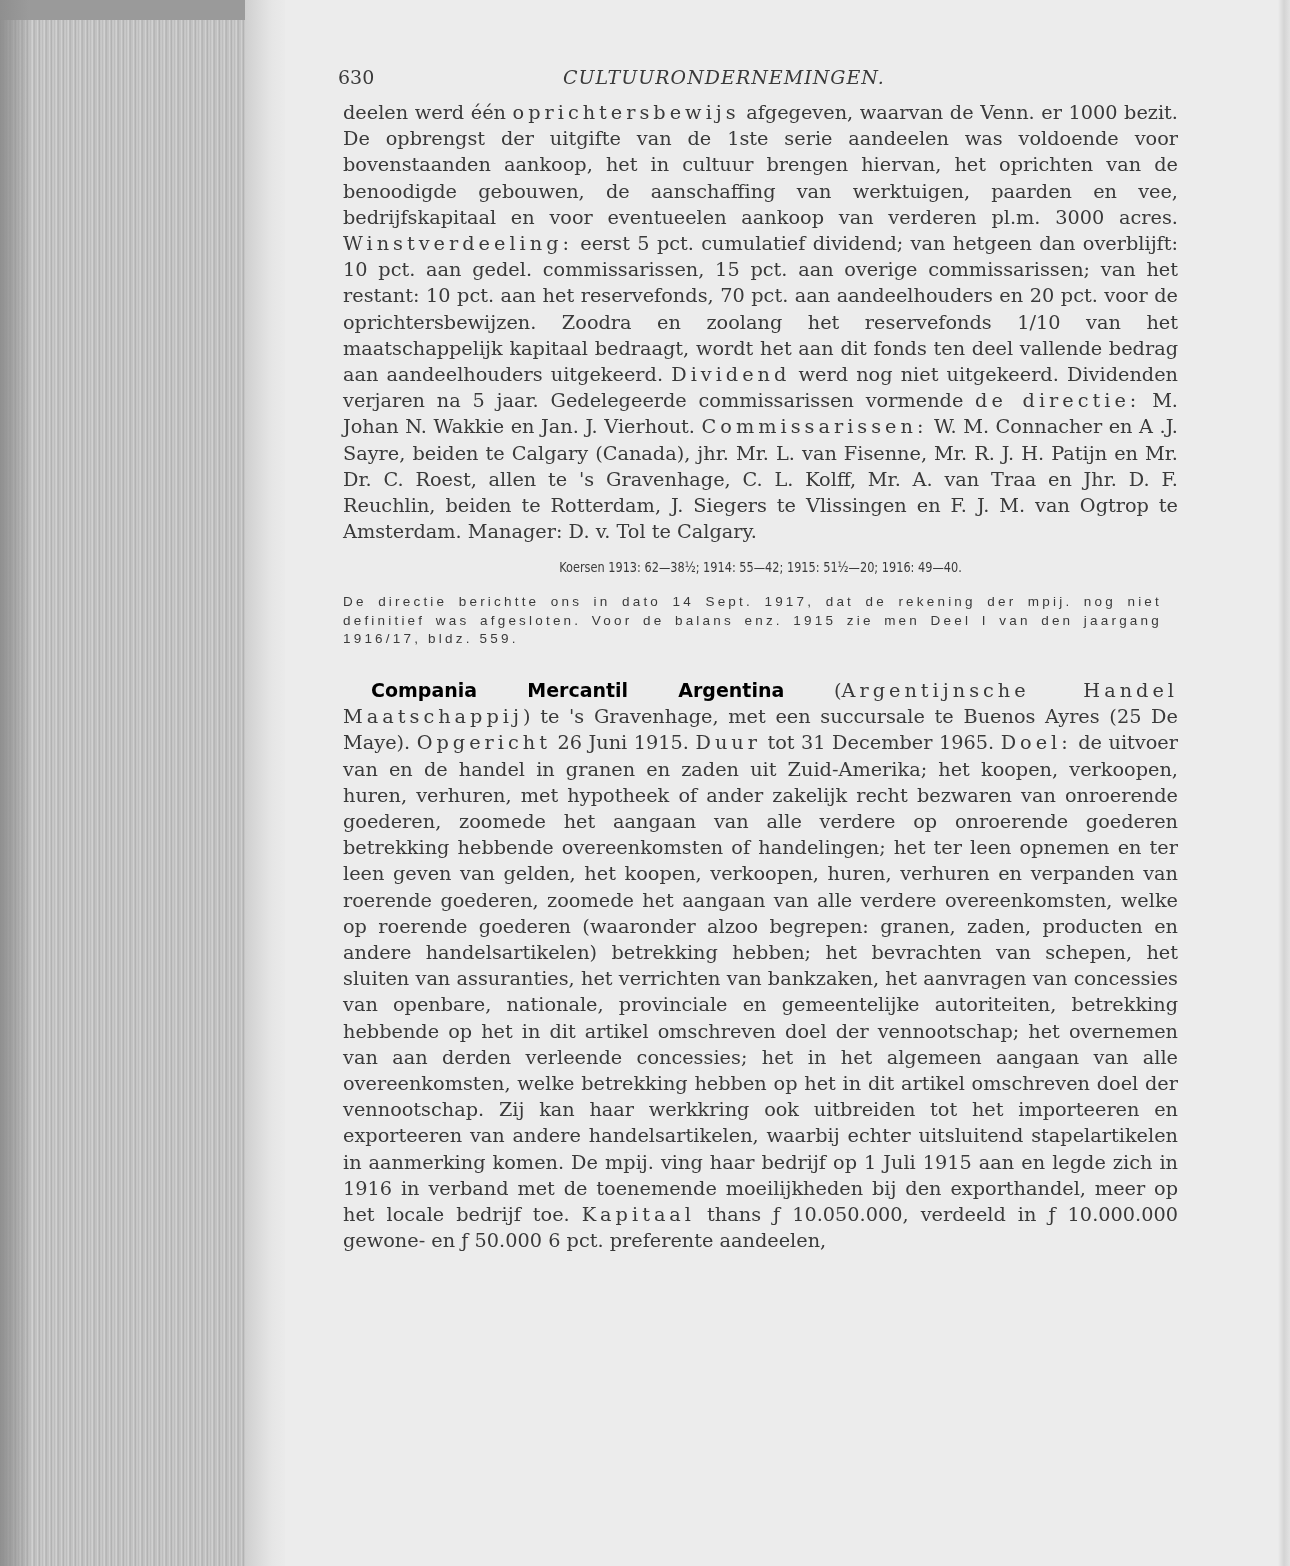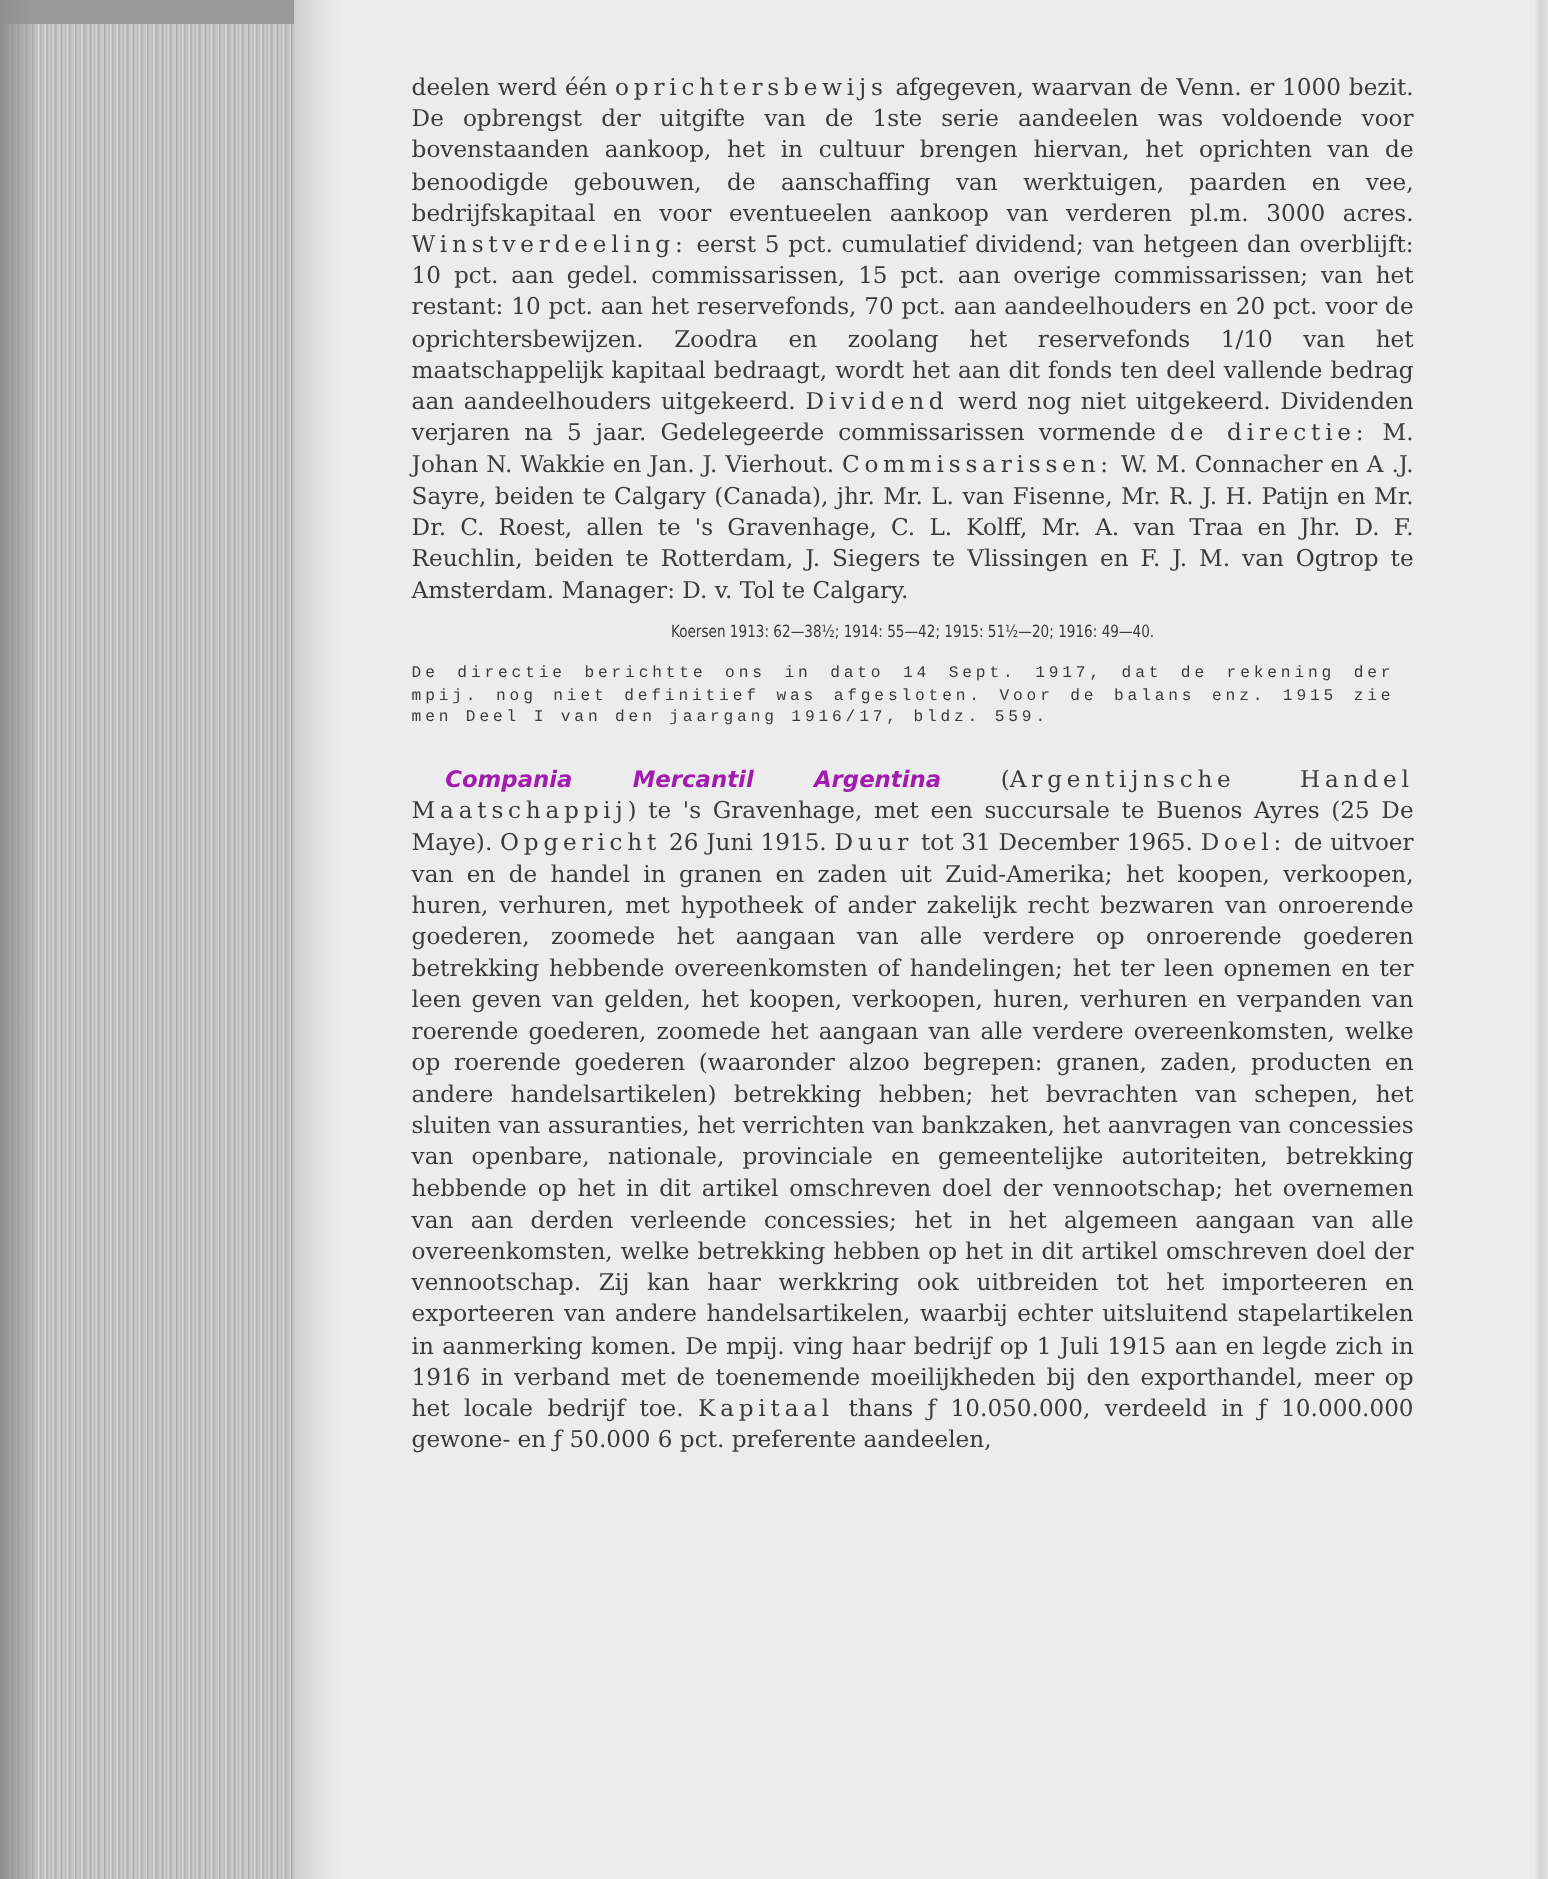--- a/index.html
+++ b/index.html
@@ -57,37 +57,41 @@
       transform: scaleX(0.9);
     }
     .nb-title {
       font-family: "DejaVu Sans", "Liberation Sans", sans-serif; font-weight: bold;
       font-size: 14.5px; line-height: 19px; letter-spacing: 0.5px; margin: 0 0 0 0;
       text-align: justify;
     }
     .nb-body {
       font-size: 13.5px; line-height: 18.5px; letter-spacing: 3.2px;
       text-align: justify; margin: 0 16px 28px 0;
-      font-family: Liberation Mono, monospace;
+      font-family: Liberation Sans, sans-serif;
     }
     .company-name {
       font-family: "DejaVu Sans", "Liberation Sans", sans-serif; font-weight: bold;
-      font-size: 19px; color: #a21caf; font-style: italic;
+      font-size: 19px; color: #000000;
     }
     .indent { padding-left: 28px; display: inline-block; width: 0; }
   </style>
 </head>
 <body>
 
 <div class="page-edges"></div>
 <div class="gutter"></div>
 <div class="page"></div>
 <div class="right-fold"></div>
 
 <div class="content">
+  <div class="running-head">
+    <span class="page-number">630</span>
+    <span class="section-title">CULTUURONDERNEMINGEN.</span>
+  </div>
 
   <p class="para"><span>deelen werd één </span><span class="spaced">oprichtersbewijs</span><span> afgegeven, waarvan de Venn. er 1000 bezit. De opbrengst der uitgifte van de 1ste serie aandeelen was voldoende voor bovenstaanden aankoop, het in cultuur brengen hiervan, het oprichten van de benoodigde gebouwen, de aanschaffing van werktuigen, paarden en vee, bedrijfskapitaal en voor eventueelen aankoop van verderen pl.m. 3000 acres. </span><span class="spaced">Winstverdeeling:</span><span> eerst 5 pct. cumulatief dividend; van hetgeen dan overblijft: 10 pct. aan gedel. commissarissen, 15 pct. aan overige commissarissen; van het restant: 10 pct. aan het reservefonds, 70 pct. aan aandeelhouders en 20 pct. voor de oprichtersbewijzen. Zoodra en zoolang het reservefonds 1/10 van het maatschappelijk kapitaal bedraagt, wordt het aan dit fonds ten deel vallende bedrag aan aandeelhouders uitgekeerd. </span><span class="spaced">Dividend</span><span> werd nog niet uitgekeerd. Dividenden verjaren na 5 jaar. Gedelegeerde commissarissen vormende </span><span class="spaced">de directie:</span><span> M. Johan N. Wakkie en Jan. J. Vierhout. </span><span class="spaced">Commissarissen:</span><span> W. M. Connacher en A .J. Sayre, beiden te Calgary (Canada), jhr. Mr. L. van Fisenne, Mr. R. J. H. Patijn en Mr. Dr. C. Roest, allen te 's Gravenhage, C. L. Kolff, Mr. A. van Traa en Jhr. D. F. Reuchlin, beiden te Rotterdam, J. Siegers te Vlissingen en F. J. M. van Ogtrop te Amsterdam. Manager: D. v. Tol te Calgary.</span></p>
 
   <div class="koersen">Koersen 1913: 62—38½; 1914: 55—42; 1915: 51½—20; 1916: 49—40.</div>
 
   <p class="nb-body">De directie berichtte ons in dato 14 Sept. 1917, dat de rekening der mpij. nog niet definitief was afgesloten. Voor de balans enz. 1915 zie men Deel I van den jaargang 1916/17, bldz. 559.</p>
 
   <p class="para"><span class="indent"></span><span class="company-name">Compania Mercantil Argentina</span><span> (</span><span class="spaced">Argentijnsche Handel Maatschappij</span><span>) te 's Gravenhage, met een succursale te Buenos Ayres (25 De Maye). </span><span class="spaced">Opgericht</span><span> 26 Juni 1915. </span><span class="spaced">Duur</span><span> tot 31 December 1965. </span><span class="spaced">Doel:</span><span> de uitvoer van en de handel in granen en zaden uit Zuid-Amerika; het koopen, verkoopen, huren, verhuren, met hypotheek of ander zakelijk recht bezwaren van onroerende goederen, zoomede het aangaan van alle verdere op onroerende goederen betrekking hebbende overeenkomsten of handelingen; het ter leen opnemen en ter leen geven van gelden, het koopen, verkoopen, huren, verhuren en verpanden van roerende goederen, zoomede het aangaan van alle verdere overeenkomsten, welke op roerende goederen (waaronder alzoo begrepen: granen, zaden, producten en andere handelsartikelen) betrekking hebben; het bevrachten van schepen, het sluiten van assuranties, het verrichten van bankzaken, het aanvragen van concessies van openbare, nationale, provinciale en gemeentelijke autoriteiten, betrekking hebbende op het in dit artikel omschreven doel der vennootschap; het overnemen van aan derden verleende concessies; het in het algemeen aangaan van alle overeenkomsten, welke betrekking hebben op het in dit artikel omschreven doel der vennootschap. Zij kan haar werkkring ook uitbreiden tot het importeeren en exporteeren van andere handelsartikelen, waarbij echter uitsluitend stapelartikelen in aanmerking komen. De mpij. ving haar bedrijf op 1 Juli 1915 aan en legde zich in 1916 in verband met de toenemende moeilijkheden bij den exporthandel, meer op het locale bedrijf toe. </span><span class="spaced">Kapitaal</span><span> thans ƒ 10.050.000, verdeeld in ƒ 10.000.000 gewone- en ƒ 50.000 6 pct. preferente aandeelen,</span></p>
 </div>
 

